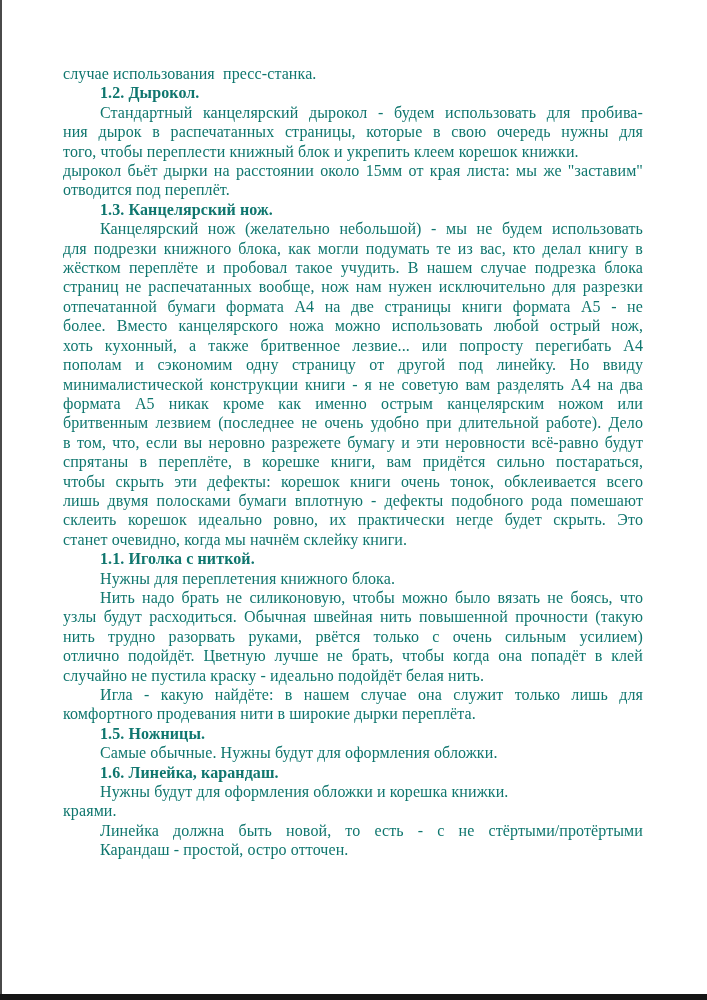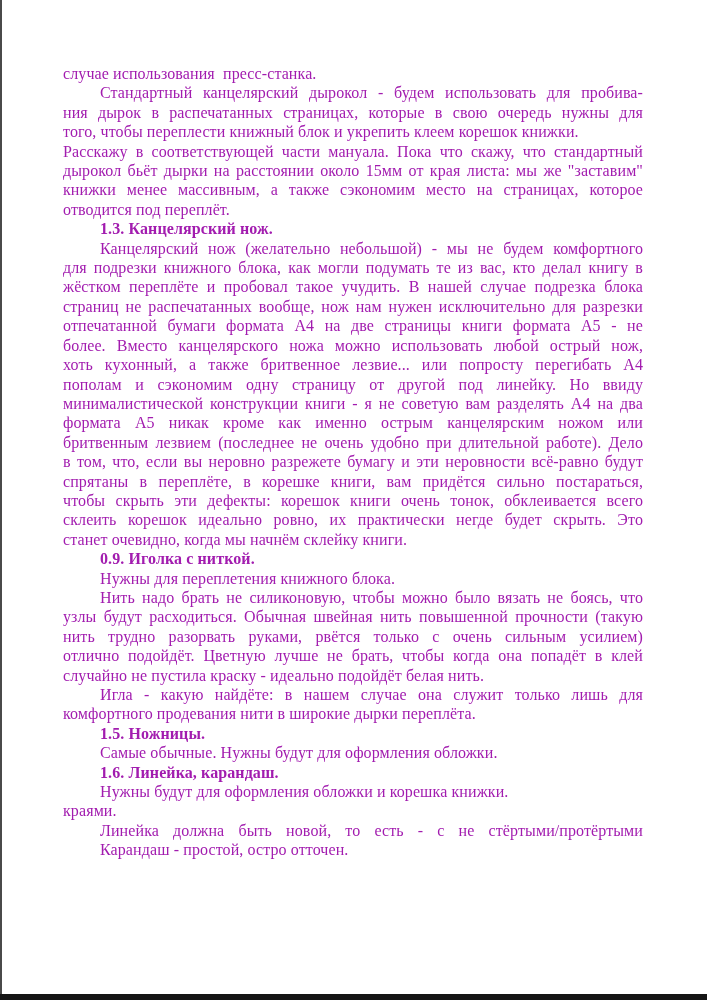--- a/index.html
+++ b/index.html
@@ -48,47 +48,47 @@
   }
   .line.heading {
     font-weight: bold;
   }
 </style>
 </head>
 <body>
 
 <div class="page">
   <div class="edge-left" style="background: rgb(74, 74, 74);"></div>
-  <div class="text-block" id="text-block" style="color: #a21caf;">
+  <div class="text-block" id="text-block" style="color: #0f766e;">
       <div class="line last">случае использования&nbsp; пресс-станка.</div>
+      <div class="line heading indent last">1.2. Дырокол.</div>
       <div class="line indent">Стандартный канцелярский дырокол - будем использовать для пробива-</div>
-      <div class="line">ния дырок в распечатанных страницах, которые в свою очередь нужны для</div>
+      <div class="line">ния дырок в распечатанных страницы, которые в свою очередь нужны для</div>
       <div class="line last">того, чтобы переплести книжный блок и укрепить клеем корешок книжки.</div>
-      <div class="line">Расскажу в соответствующей части мануала. Пока что скажу, что стандартный</div>
       <div class="line">дырокол бьёт дырки на расстоянии около 15мм от края листа: мы же "заставим"</div>
-      <div class="line">книжки менее массивным, а также сэкономим место на страницах, которое</div>
       <div class="line last">отводится под переплёт.</div>
       <div class="line heading indent last">1.3. Канцелярский нож.</div>
-      <div class="line indent">Канцелярский нож (желательно небольшой) - мы не будем комфортного</div>
+      <div class="line indent">Канцелярский нож (желательно небольшой) - мы не будем использовать</div>
       <div class="line">для подрезки книжного блока, как могли подумать те из вас, кто делал книгу в</div>
-      <div class="line">жёстком переплёте и пробовал такое учудить. В нашей случае подрезка блока</div>
+      <div class="line">жёстком переплёте и пробовал такое учудить. В нашем случае подрезка блока</div>
       <div class="line">страниц не распечатанных вообще, нож нам нужен исключительно для разрезки</div>
       <div class="line">отпечатанной бумаги формата А4 на две страницы книги формата А5 - не</div>
       <div class="line">более. Вместо канцелярского ножа можно использовать любой острый нож,</div>
       <div class="line">хоть кухонный, а также бритвенное лезвие... или попросту перегибать А4</div>
       <div class="line">пополам и сэкономим одну страницу от другой под линейку. Но ввиду</div>
       <div class="line">минималистической конструкции книги - я не советую вам разделять А4 на два</div>
       <div class="line">формата А5 никак кроме как именно острым канцелярским ножом или</div>
       <div class="line">бритвенным лезвием (последнее не очень удобно при длительной работе). Дело</div>
       <div class="line">в том, что, если вы неровно разрежете бумагу и эти неровности всё-равно будут</div>
       <div class="line">спрятаны в переплёте, в корешке книги, вам придётся сильно постараться,</div>
       <div class="line">чтобы скрыть эти дефекты: корешок книги очень тонок, обклеивается всего</div>
+      <div class="line">лишь двумя полосками бумаги вплотную - дефекты подобного рода помешают</div>
       <div class="line">склеить корешок идеально ровно, их практически негде будет скрыть. Это</div>
       <div class="line last">станет очевидно, когда мы начнём склейку книги.</div>
-      <div class="line heading indent last">0.9. Иголка с ниткой.</div>
+      <div class="line heading indent last">1.1. Иголка с ниткой.</div>
       <div class="line indent last">Нужны для переплетения книжного блока.</div>
       <div class="line indent">Нить надо брать не силиконовую, чтобы можно было вязать не боясь, что</div>
       <div class="line">узлы будут расходиться. Обычная швейная нить повышенной прочности (такую</div>
       <div class="line">нить трудно разорвать руками, рвётся только с очень сильным усилием)</div>
       <div class="line">отлично подойдёт. Цветную лучше не брать, чтобы когда она попадёт в клей</div>
       <div class="line last">случайно не пустила краску - идеально подойдёт белая нить.</div>
       <div class="line indent">Игла - какую найдёте: в нашем случае она служит только лишь для</div>
       <div class="line last">комфортного продевания нити в широкие дырки переплёта.</div>
       <div class="line heading indent last">1.5. Ножницы.</div>
       <div class="line indent last">Самые обычные. Нужны будут для оформления обложки.</div>

